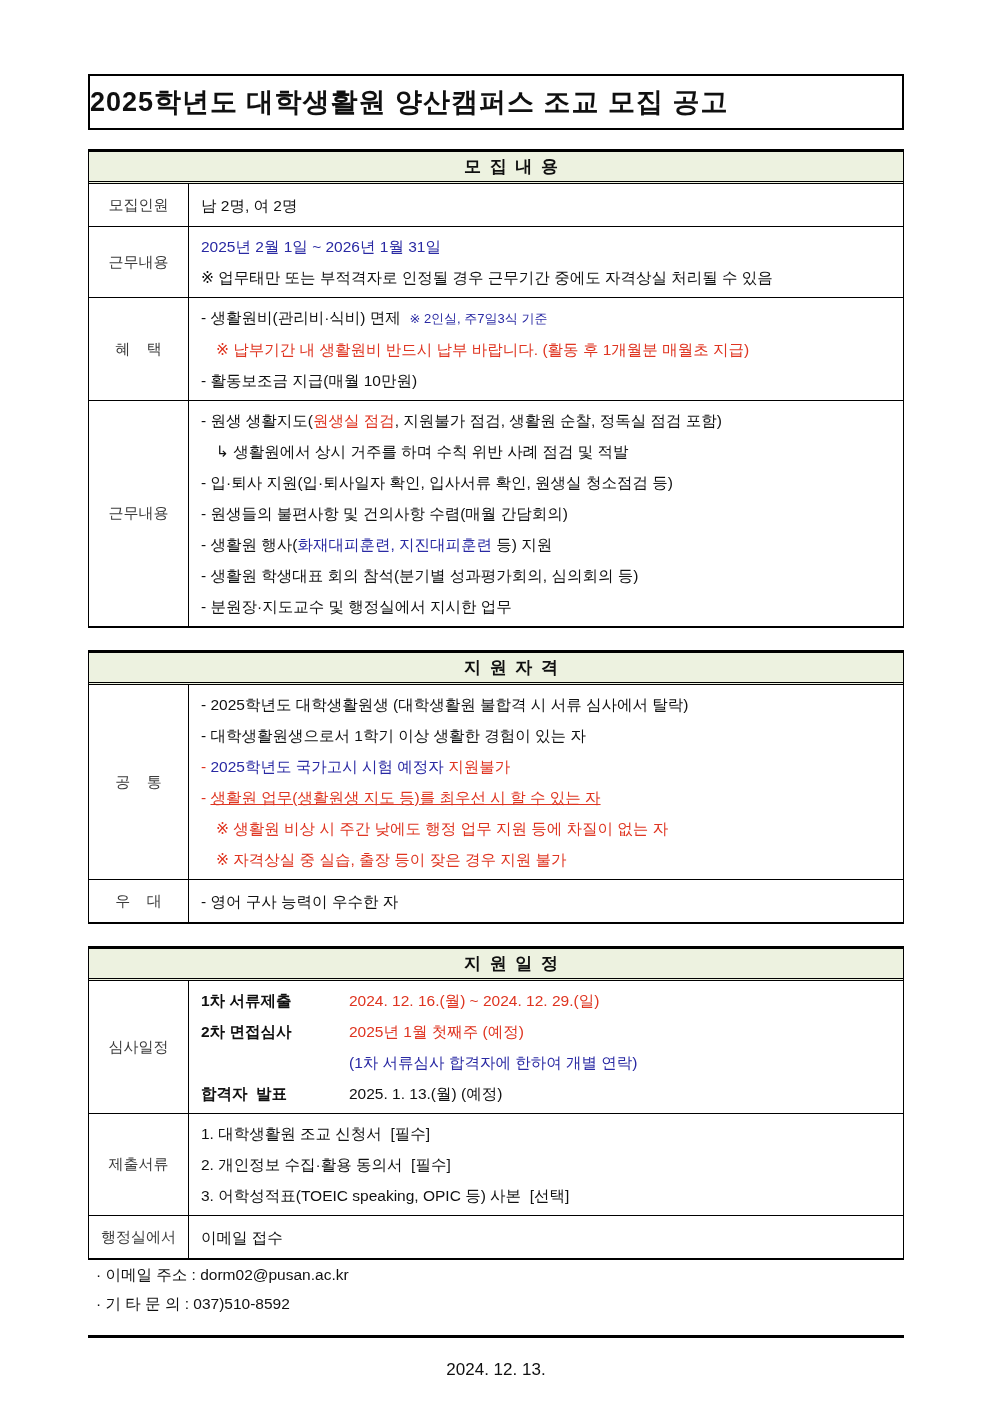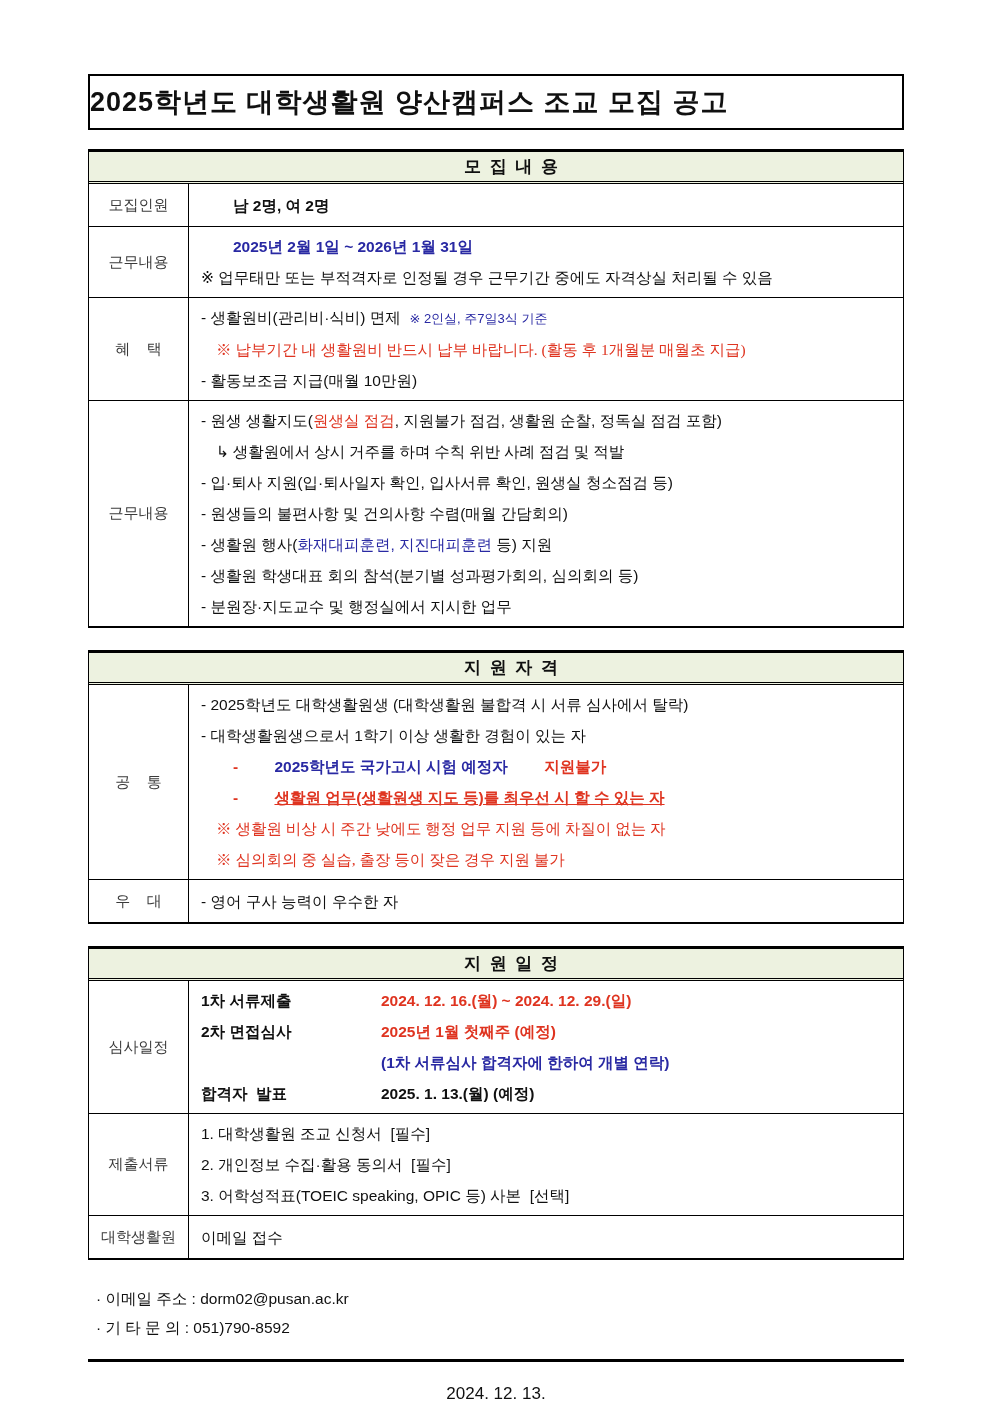--- a/index.html
+++ b/index.html
@@ -63,30 +63,30 @@
     flex:1;
     display:flex;flex-direction:column;justify-content:center;
     padding:4px 12px;
     min-height:34px;
   }
   .line{
     line-height:31px;
     font-size:15.5px;
     white-space:pre-wrap;
   }
-  .ind1{padding-left:15px;font-family:Liberation Serif, serif;}
-  .b{font-weight:bold;margin-left:32px;}
+  .ind1{padding-left:15px;}
+  .b{font-weight:normal;}
   .u{text-decoration:underline;}
   .small{font-size:13px;}
   .c-blue{color:var(--blue);}
   .c-red{color:var(--red);}
   .slabel{display:inline-block;width:148px;font-weight:bold;color:var(--ink);}
 
   
-  .footer{margin-top:24px;}
+  .footer{}
   .contact{font-size:15.5px;line-height:29px;padding-left:8px;white-space:pre;}
   .sig-divider{height:3px;background:#000;margin-top:17px;}
   .date{text-align:center;font-size:17px;margin-top:22px;}
 </style>
 </head>
 <body>
 
 <div class="page">
   <div class="title-box">2025학년도 대학생활원 양산캠퍼스 조교 모집 공고</div>
   <div id="sections">
@@ -132,21 +132,21 @@
         <div class="sec-header">지 원 자 격</div>
         <div class="sec-table">
           <div class="row">
             <div class="cell-label">공    통</div>
             <div class="cell-content">
               <div class="line"><span>- 2025학년도 대학생활원생 (대학생활원 불합격 시 서류 심사에서 탈락)</span></div>
               <div class="line"><span>- 대학생활원생으로서 1학기 이상 생활한 경험이 있는 자</span></div>
               <div class="line"><span class="c-red b">- </span><span class="c-blue b">2025학년도 국가고시 시험 예정자 </span><span class="c-red b">지원불가</span></div>
               <div class="line"><span class="c-red b">- </span><span class="c-red b u">생활원 업무(생활원생 지도 등)를 최우선 시 할 수 있는 자</span></div>
               <div class="line ind1"><span class="c-red">※ 생활원 비상 시 주간 낮에도 행정 업무 지원 등에 차질이 없는 자</span></div>
-              <div class="line ind1"><span class="c-red">※ 심의회의 중 실습, 출장 등이 잦은 경우 지원 불가</span></div>
+              <div class="line ind1"><span class="c-red">※ 자격상실 중 실습, 출장 등이 잦은 경우 지원 불가</span></div>
             </div>
           </div>
           <div class="row">
             <div class="cell-label">우    대</div>
             <div class="cell-content">
               <div class="line"><span>- 영어 구사 능력이 우수한 자</span></div>
             </div>
           </div>
         </div>
       </div>
@@ -164,28 +164,28 @@
           </div>
           <div class="row">
             <div class="cell-label">제출서류</div>
             <div class="cell-content">
               <div class="line"><span>1. 대학생활원 조교 신청서  [필수]</span></div>
               <div class="line"><span>2. 개인정보 수집·활용 동의서  [필수]</span></div>
               <div class="line"><span>3. 어학성적표(TOEIC speaking, OPIC 등) 사본  [선택]</span></div>
             </div>
           </div>
           <div class="row">
-            <div class="cell-label">대학생활원</div>
+            <div class="cell-label">행정실에서</div>
             <div class="cell-content">
               <div class="line"><span>이메일 접수</span></div>
             </div>
           </div>
         </div>
       </div>
     </div>
   <div class="footer">
     <div class="contact">· 이메일 주소 : dorm02@pusan.ac.kr</div>
-    <div class="contact">· 기 타 문 의 : 051)790-8592</div>
+    <div class="contact">· 기 타 문 의 : 037)510-8592</div>
     <div class="sig-divider"></div>
     <div class="date">2024. 12. 13.</div>
 
   </div>
 </div>
 
 </body></html>

